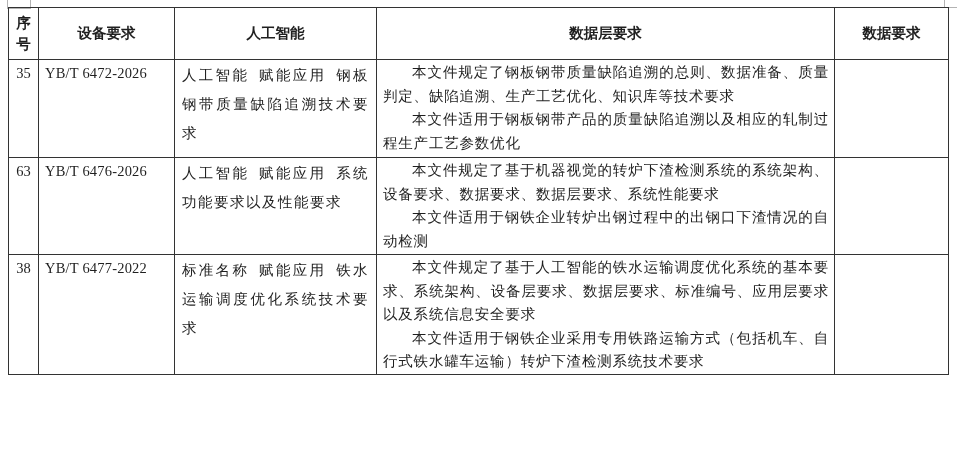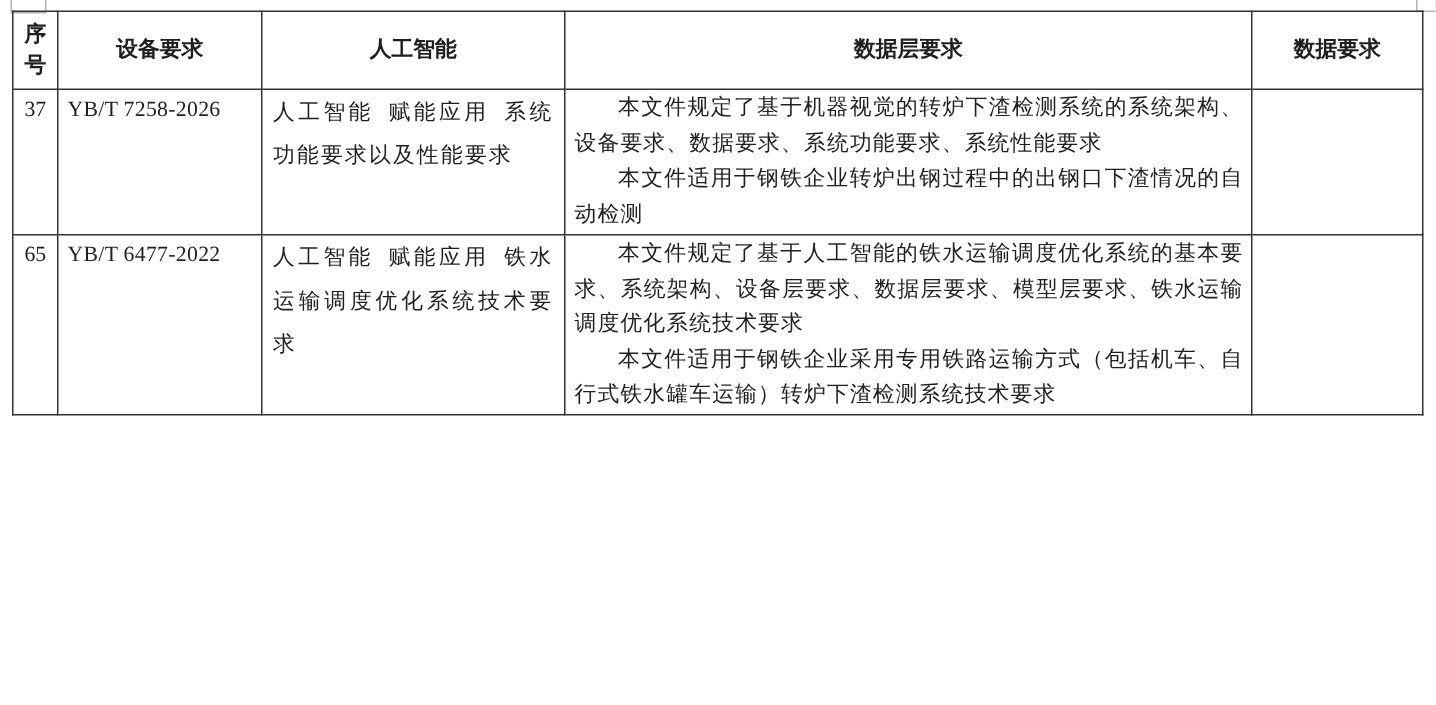--- a/index.html
+++ b/index.html
@@ -107,36 +107,46 @@
     <thead>
       <tr class="hrow">
         <th>序号</th>
         <th>设备要求</th>
         <th>人工智能</th>
         <th>数据层要求</th>
         <th>数据要求</th>
       </tr>
     </thead>
     <tbody>
+      <tr class="r35">
+        <td class="no">35</td>
+        <td class="code">YB/T 6472-2026</td>
+        <td class="name">人工智能 赋能应用 钢板钢带质量缺陷追溯技术要求</td>
+        <td class="content">
+          <p>本文件规定了钢板钢带质量缺陷追溯的总则、数据准备、质量判定、缺陷追溯、生产工艺优化、知识库等技术要求</p>
+          <p>本文件适用于钢板钢带产品的质量缺陷追溯以及相应的轧制过程生产工艺参数优化</p>
+        </td>
+        <td class="repl"></td>
+      </tr>
       <tr class="r37">
-        <td class="no">37</td>
-        <td class="code">YB/T 7258-2026</td>
+        <td class="no">63</td>
+        <td class="code">YB/T 6476-2026</td>
         <td class="name">人工智能 赋能应用 系统功能要求以及性能要求</td>
         <td class="content">
-          <p>本文件规定了基于机器视觉的转炉下渣检测系统的系统架构、设备要求、数据要求、系统功能要求、系统性能要求</p>
+          <p>本文件规定了基于机器视觉的转炉下渣检测系统的系统架构、设备要求、数据要求、数据层要求、系统性能要求</p>
           <p>本文件适用于钢铁企业转炉出钢过程中的出钢口下渣情况的自动检测</p>
         </td>
         <td class="repl"></td>
       </tr>
       <tr class="r38">
-        <td class="no">65</td>
+        <td class="no">38</td>
         <td class="code">YB/T 6477-2022</td>
-        <td class="name">人工智能 赋能应用 铁水运输调度优化系统技术要求</td>
+        <td class="name">标准名称 赋能应用 铁水运输调度优化系统技术要求</td>
         <td class="content">
-          <p>本文件规定了基于人工智能的铁水运输调度优化系统的基本要求、系统架构、设备层要求、数据层要求、模型层要求、铁水运输调度优化系统技术要求</p>
+          <p>本文件规定了基于人工智能的铁水运输调度优化系统的基本要求、系统架构、设备层要求、数据层要求、标准编号、应用层要求以及系统信息安全要求</p>
           <p>本文件适用于钢铁企业采用专用铁路运输方式（包括机车、自行式铁水罐车运输）转炉下渣检测系统技术要求</p>
         </td>
         <td class="repl"></td>
       </tr>
     </tbody>
   </table>
 
 </div>
 
 </body></html>

